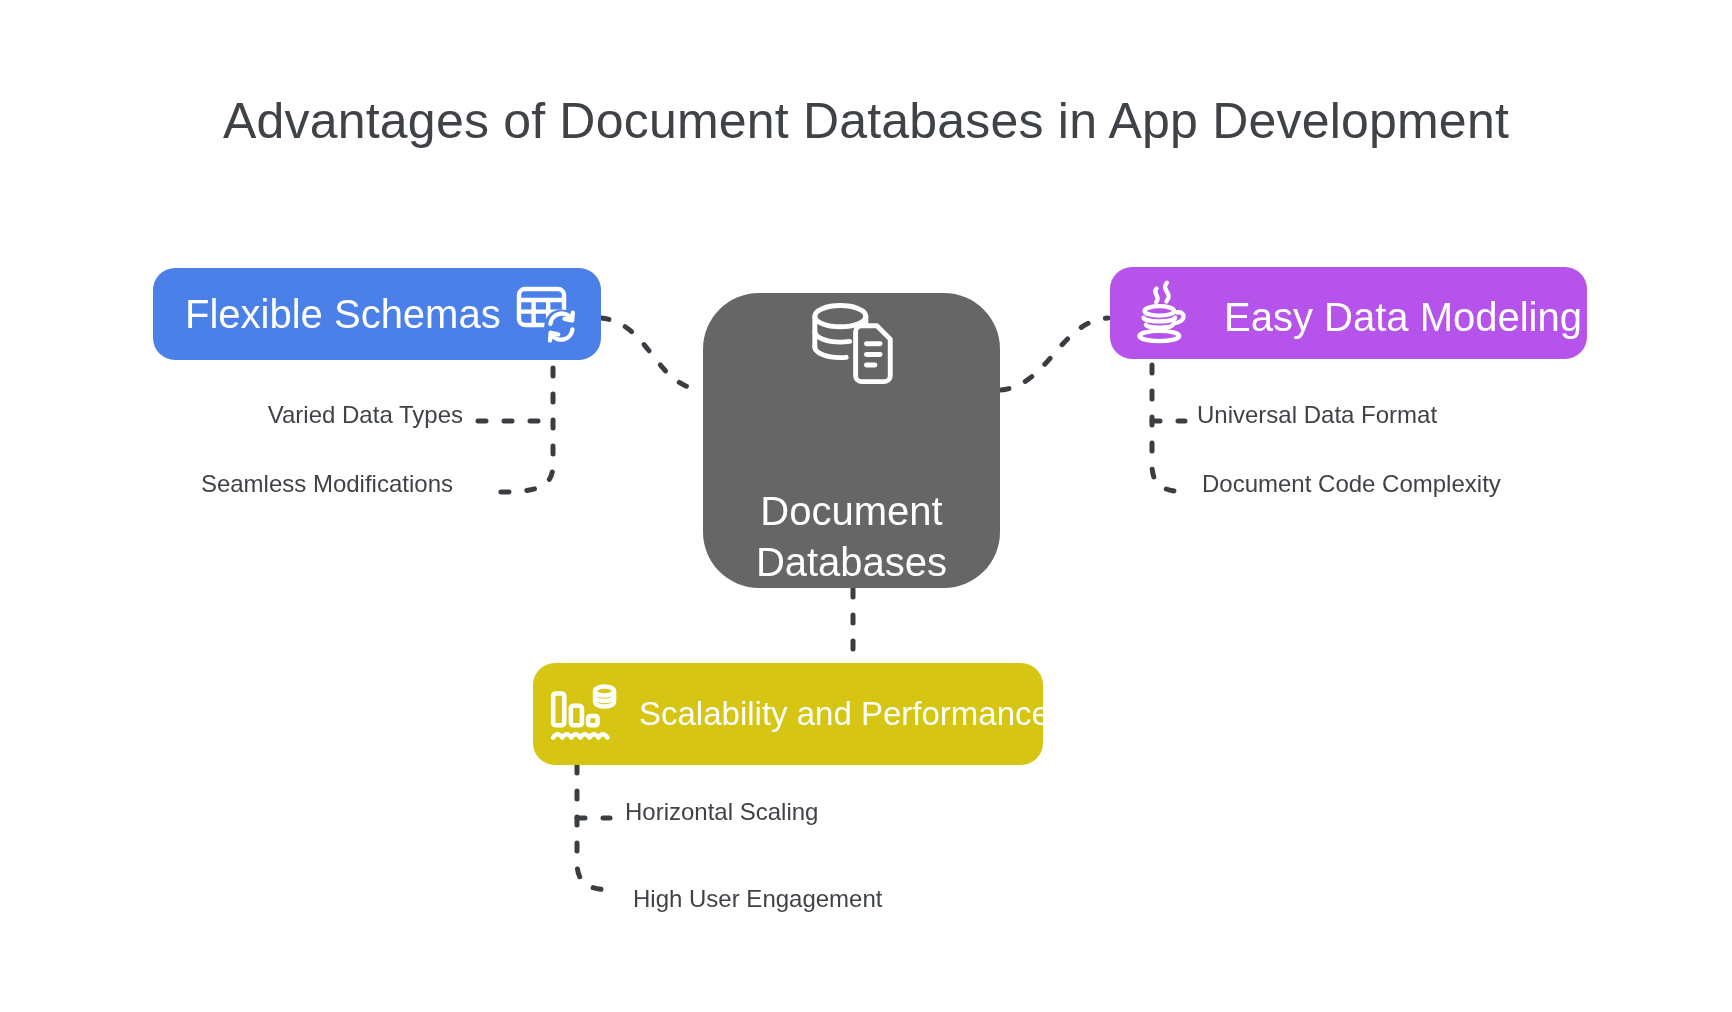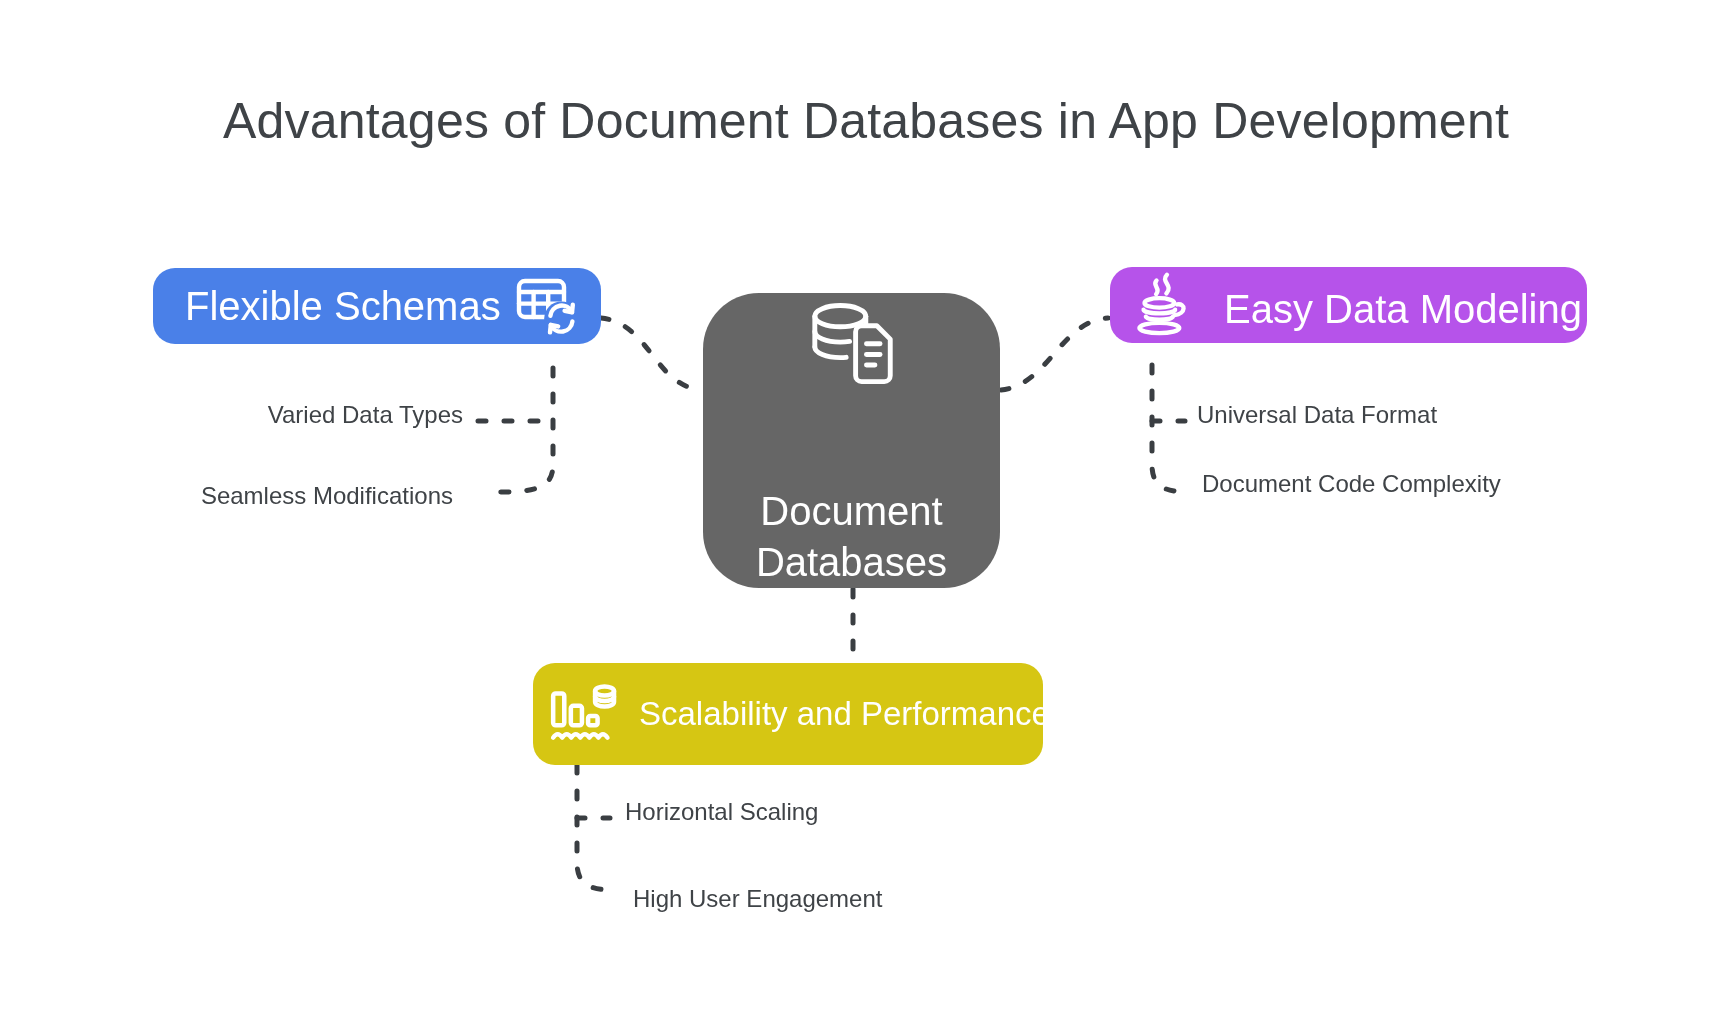--- a/index.html
+++ b/index.html
@@ -11,21 +11,21 @@
     position:absolute;left:0;right:0;top:92px;margin:0;
     text-align:center;font-size:50px;font-weight:400;letter-spacing:.2px;
     color:var(--c-text,#3f4347);
   }
   svg.connectors{position:absolute;left:0;top:0;}
   svg.connectors path{
     fill:none;stroke:var(--c-connector,#3a3e42);stroke-width:5;
     stroke-linecap:round;stroke-dasharray:8 18;
   }
   .node{position:absolute;display:flex;align-items:center;box-sizing:border-box;}
-  .branch{height:76px;border-radius:22px;}
+  .branch{height:92px;border-radius:22px;}
   .blabel{color:#fff;font-size:40px;font-weight:500;white-space:nowrap;}
   .blabel.small{font-size:33px;}
   .icon{display:flex;align-items:center;justify-content:center;flex:0 0 auto;}
   .icon svg{display:block;}
 
   .branch.blue{
     left:153px;top:268px;width:448px;background:var(--c-blue,#4a80e8);
     justify-content:space-between;padding:0 22px 0 32px;
   }
   .branch.purple{
@@ -43,21 +43,21 @@
   }
   .clabel{
     color:#fff;font-size:40px;font-weight:500;line-height:1.28;
     width:240px;text-align:center;
   }
   .subitem{
     position:absolute;font-size:24px;font-weight:400;color:var(--c-text,#3f4347);
     white-space:nowrap;line-height:1;
   }
   .si-varied{right:1269px;top:403px;}
-  .si-seamless{right:1279px;top:484px;margin-left:6px;}
+  .si-seamless{right:1279px;top:472px;margin-left:6px;}
   .si-universal{left:1197px;top:403px;}
   .si-reduced{left:1202px;top:472px;}
   .si-horizontal{left:625px;top:800px;}
   .si-high{left:633px;top:871px;margin-top:16px;}
 </style>
 </head>
 <body>
 
 <div class="stage">
 

